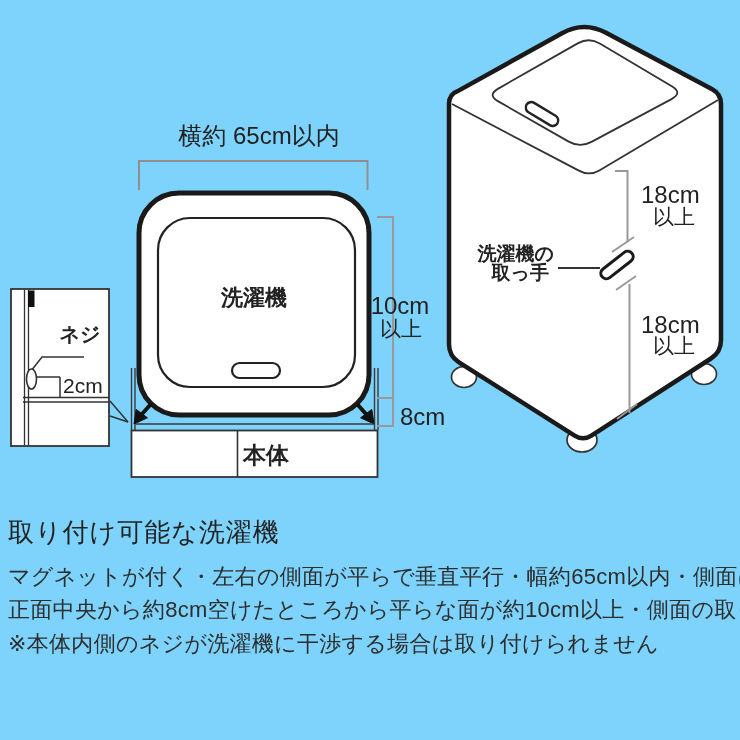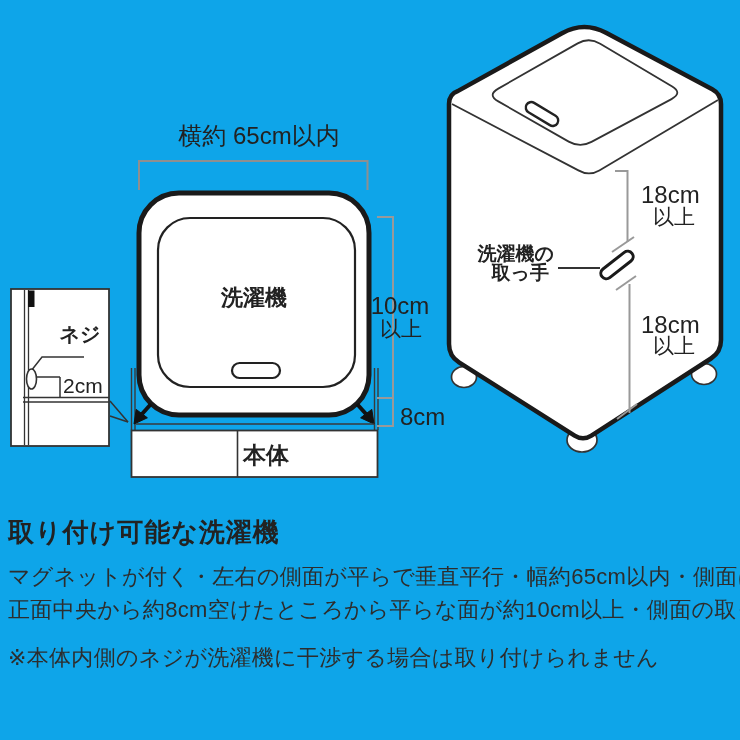--- a/index.html
+++ b/index.html
@@ -1,35 +1,35 @@
 <!DOCTYPE html>
 <html><head>
 <meta charset="utf-8">
 <style>
   html,body{margin:0;padding:0;background:#ffffff;}
   #stage{
-    position:relative;width:740px;height:740px;background:#0ea5e9;overflow:hidden;
+    position:relative;width:740px;height:740px;background:#7dd3fc;overflow:hidden;
     font-family:"Liberation Sans","DejaVu Sans",sans-serif;color:#222;
   }
   #diagram-svg{position:absolute;left:0;top:0;}
   svg text{font-family:"Liberation Sans","DejaVu Sans",sans-serif;fill:#222;}
   .dim-label{font-size:24px;}
   .dim-label-small{font-size:21px;}
   .bold-label{font-weight:bold;}
   #description{
     position:absolute;left:8px;top:514px;width:728px;
   }
   #desc-heading{
-    font-size:26px;font-weight:700;color:#222;letter-spacing:1px;line-height:36px;
+    font-size:26px;font-weight:400;color:#222;letter-spacing:1px;line-height:36px;
   }
   #desc-body{
     margin-top:11px;font-size:22px;color:#2d2d2d;line-height:32.5px;letter-spacing:0.3px;
   }
   .desc-line{white-space:nowrap;}
-  #desc-notes{margin-top:16px;font-size:22px;color:#2d2d2d;line-height:32.5px;letter-spacing:0.3px;}
+  #desc-notes{margin-top:2px;font-size:22px;color:#2d2d2d;line-height:32.5px;letter-spacing:0.3px;}
 </style>
 </head>
 <body>
 
 <div id="stage">
 
   <svg id="diagram-svg" width="740" height="505" viewBox="0 0 740 505">
 
     <g>
 

